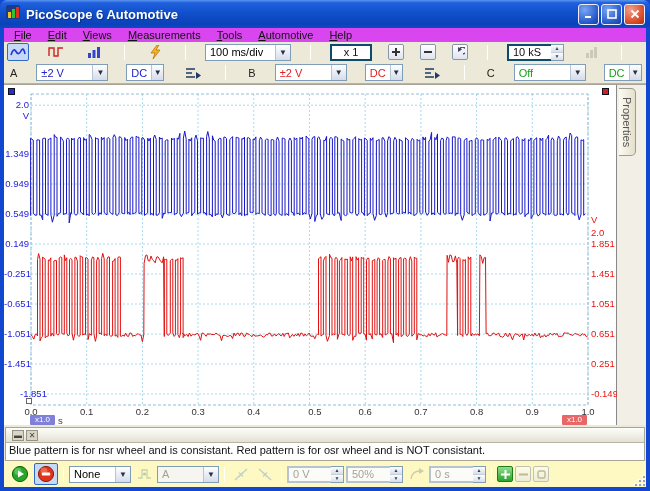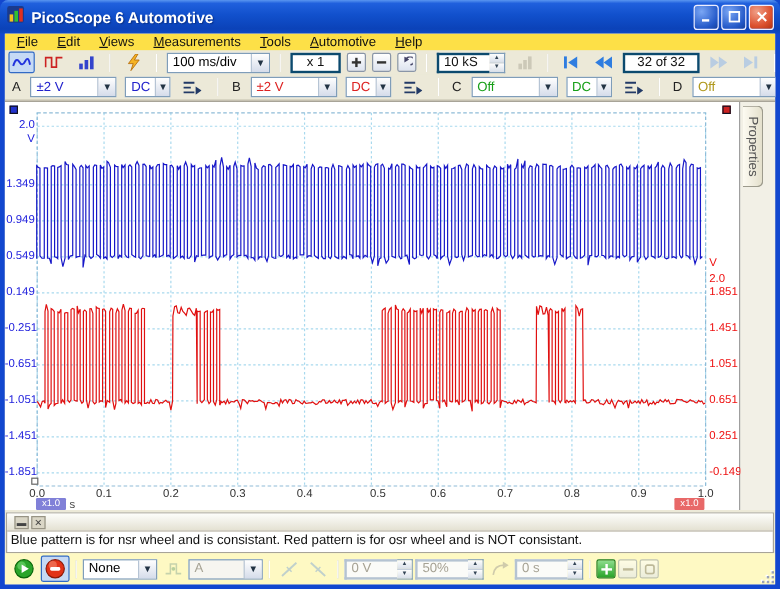--- a/index.html
+++ b/index.html
@@ -11,25 +11,25 @@
     border-radius:7px 7px 0 0;}
   .title-text{color:#fff;font-weight:bold;font-size:13px;text-shadow:1px 1px 1px #09328c;margin-left:5px;flex:1;}
   .winbtns{display:flex;gap:2px;}
   .wb{width:21px;height:21px;border-radius:3px;border:1px solid #eef;display:flex;align-items:center;justify-content:center;
       color:#fff;font-size:12px;font-weight:bold;line-height:1;}
   .wb.bluebtn{background:radial-gradient(circle at 30% 25%,#7aa6f4,#2358c8 70%,#16409c);}
   .wb.redbtn{background:radial-gradient(circle at 30% 25%,#f0a088,#dd5230 60%,#b03010);}
   
   .content{flex:1;margin:0 4px;background:#ece9d8;display:flex;flex-direction:column;overflow:hidden;}
   
-  .menubar{height:14px;flex:0 0 14px;display:flex;align-items:center;background:#fde047;padding-left:2px;}
+  .menubar{height:14px;flex:0 0 14px;display:flex;align-items:center;background:#d946ef;padding-left:2px;}
   .menu-item{display:inline-block;font-size:11px;color:#111;padding:0 8px;line-height:14px;}
   .menu-item::first-letter{text-decoration:underline;}
   
-  .toolbar{display:flex;align-items:center;background:#ece9d8;padding:0 3px;gap:5px;}
+  .toolbar{display:flex;align-items:center;background:#ece9d8;padding:0 3px;gap:16px;}
   .tb1{height:20px;flex:0 0 20px;}
   .tb2{height:22px;flex:0 0 22px;border-bottom:1px solid #b8b4a4;}
   .sep{width:1px;height:15px;background:#c6c2b2;border-right:1px solid #fff;margin:0 3px;flex:0 0 auto;}
   .tb-btn{width:22px;height:18px;display:inline-flex;align-items:center;justify-content:center;
     border:1px solid transparent;border-radius:2px;flex:0 0 auto;}
   .tb-btn.active{background:#c6daf5;border-color:#316ac5;}
   .tb-btn.disabled{opacity:.55;}
   .fld{border:2px solid #0c4a6e;background:#fff;height:17px;font-size:11px;color:#111;
     display:inline-flex;align-items:center;padding:0 4px;flex:0 0 auto;}
   .fld.center{justify-content:center;}
@@ -324,21 +324,21 @@
             <span class="axlabel" style="color: rgb(34, 34, 221); top: 14.2px; left: 0px; width: 25px; text-align: right;">2.0</span>
             <span class="axlabel" style="color: rgb(34, 34, 221); top: 25.2px; left: 0px; width: 25px; text-align: right;">V</span>
             <span class="axlabel" style="color: rgb(34, 34, 221); top: 63.025px; left: 0px; width: 25px; text-align: right;">1.349</span>
             <span class="axlabel" style="color: rgb(34, 34, 221); top: 93.025px; left: 0px; width: 25px; text-align: right;">0.949</span>
             <span class="axlabel" style="color: rgb(34, 34, 221); top: 123.025px; left: 0px; width: 25px; text-align: right;">0.549</span>
             <span class="axlabel" style="color: rgb(34, 34, 221); top: 153.025px; left: 0px; width: 25px; text-align: right;">0.149</span>
             <span class="axlabel" style="color: rgb(34, 34, 221); top: 183.025px; left: 0px; width: 25px; text-align: right;">-0.251</span>
             <span class="axlabel" style="color: rgb(34, 34, 221); top: 213.025px; left: 0px; width: 25px; text-align: center;">-0.651</span>
             <span class="axlabel" style="color: rgb(34, 34, 221); top: 243.025px; left: 0px; width: 25px; text-align: right;">-1.051</span>
             <span class="axlabel" style="color: rgb(34, 34, 221); top: 273.025px; left: 0px; width: 25px; text-align: right;">-1.451</span>
-            <span class="axlabel" style="color: rgb(34, 34, 221); top: 303.025px; left: 0px; width: 25px; text-align: right;">-1.851</span>
+            <span class="axlabel" style="color: rgb(34, 34, 221); top: 303.025px; left: 0px; width: 25px; text-align: right; padding-left: 16px;">-1.851</span>
             <span class="axlabel" style="color: rgb(238, 17, 17); top: 128.85px; left: 587px; width: 26px; text-align: left;">V</span>
             <span class="axlabel" style="color: rgb(238, 17, 17); top: 141.85px; left: 587px; width: 26px; text-align: left;">2.0</span>
             <span class="axlabel" style="color: rgb(238, 17, 17); top: 153.025px; left: 587px; width: 30px; text-align: left;">1.851</span>
             <span class="axlabel" style="color: rgb(238, 17, 17); top: 183.025px; left: 587px; width: 30px; text-align: left;">1.451</span>
             <span class="axlabel" style="color: rgb(238, 17, 17); top: 213.025px; left: 587px; width: 30px; text-align: left;">1.051</span>
             <span class="axlabel" style="color: rgb(238, 17, 17); top: 243.025px; left: 587px; width: 30px; text-align: left;">0.651</span>
             <span class="axlabel" style="color: rgb(238, 17, 17); top: 273.025px; left: 587px; width: 30px; text-align: left;">0.251</span>
             <span class="axlabel" style="color: rgb(238, 17, 17); top: 303.025px; left: 587px; width: 30px; text-align: left;">-0.149</span>
             <span class="axlabel" style="color: rgb(51, 51, 51); top: 321px; left: 15px; width: 24px; text-align: center;">0.0</span>
             <span class="axlabel" style="color: rgb(51, 51, 51); top: 321px; left: 70.7px; width: 24px; text-align: center;">0.1</span>

